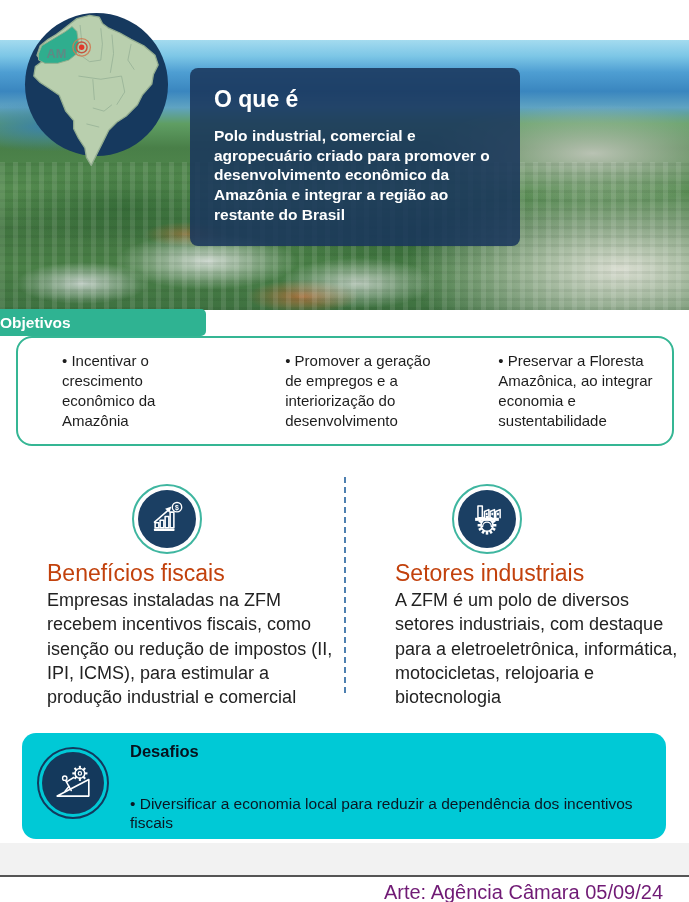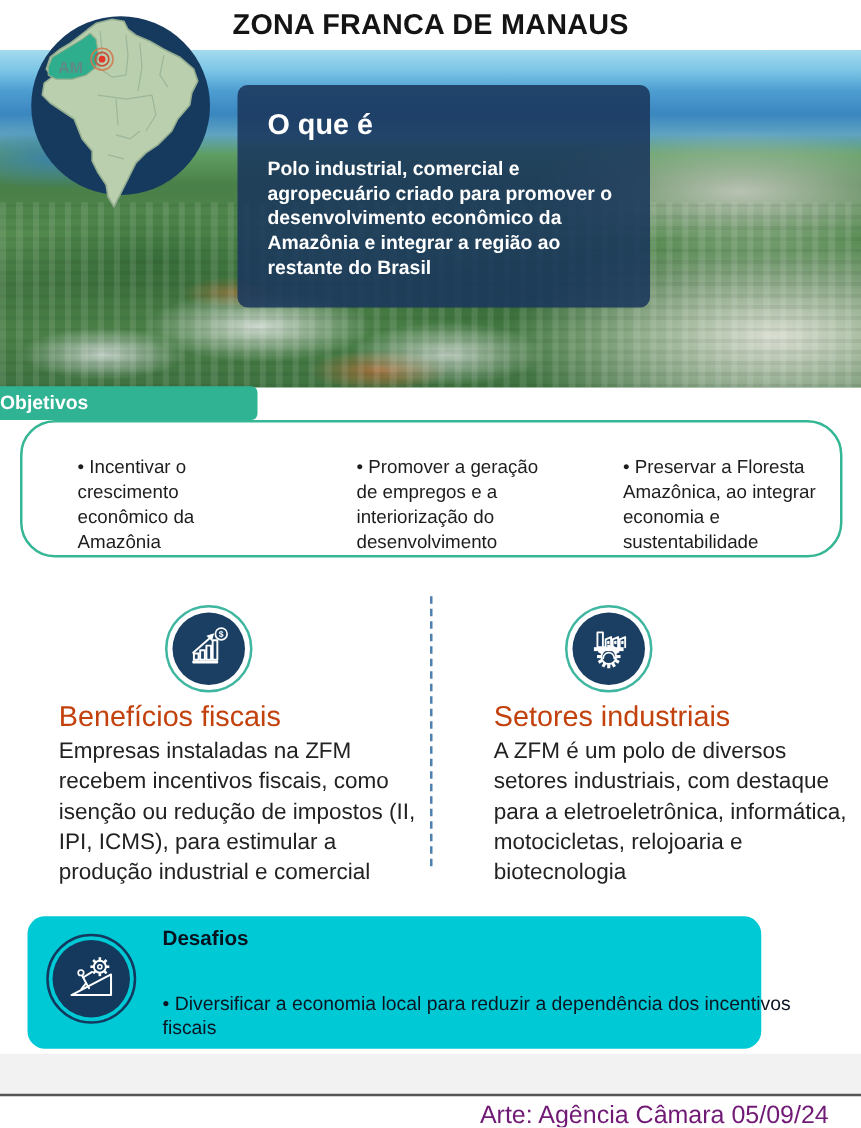--- a/index.html
+++ b/index.html
@@ -56,22 +56,22 @@
   .whatis p  { font-size:15.5px; font-weight:bold; line-height:1.27; }
   
   .obj-tab {
     position:absolute; left:0; top:309px; width:206px; height:27px;
     background:#2FB392; border-radius:0 5px 5px 0;
     display:flex; align-items:center; justify-content:flex-start;
     color:#fff; font-weight:bold; font-size:15.5px; z-index:3;
   }
   .obj-box {
     position:absolute; left:16px; top:336px; width:658px; height:110px;
-    background:#fff; border:2px solid #35B694; border-radius:28px;
-    display:flex; padding:26px 18px 10px 44px; z-index:2;
+    background:#fff; border:2px solid #35B694; border-radius:16px;
+    display:flex; padding:13px 18px 10px 44px; z-index:2;
   }
   .obj-item { font-size:15px; line-height:1.34; color:#1d1d1d; }
   .obj-item.c1 { width:120px; }
   .obj-item.c2 { width:175px; margin-left:112px; }
   .obj-item.c3 { width:168px; margin-left:51px; }
   
   .divider {
     position:absolute; left:344px; top:477px; height:216px; width:0;
     border-left:2px dashed #4E80B0;
   }
@@ -86,21 +86,21 @@
   .ring-left  { left:132px; top:484px; }
   .ring-right { left:452px; top:484px; }
   .col-heading { position:absolute; font-size:23px; font-weight:normal; color:#c2410c; }
   .col-body    { position:absolute; font-size:18px; line-height:1.35; color:#222; }
   .h-left { left:47px;  top:560px; }
   .b-left { left:47px;  top:588px; width:288px; }
   .h-right{ left:395px; top:560px; }
   .b-right{ left:395px; top:588px; width:292px; }
   
   .challenges {
-    position:absolute; left:22px; top:733px; width:587px; height:106px;
+    position:absolute; left:22px; top:733px; width:644px; height:106px;
     background:#00C9D6; border-radius:14px;
   }
   .ch-ring {
     position:absolute; left:15px; top:14px; width:72px; height:72px;
     border-radius:50%; border:2px solid #123A5E;
   }
   .ch-disc {
     width:62px; height:62px; margin:3px; border-radius:50%;
     background:#14395C; display:flex; align-items:center; justify-content:center;
   }
@@ -117,21 +117,20 @@
     position:absolute; top:881px; right:26px;
     font-size:20px; color:#701a75;
   }
   svg { display:block; }
 </style>
 </head>
 <body>
 
 <div class="page">
 
-  <h1 class="title">ZONA FRANCA DE MANAUS</h1>
 
   <div class="photo"></div>
 
   <div class="map-wrap">
     <div class="map-circle"></div>
     <svg class="map-svg" width="134" height="160" viewBox="0 0 84 100">
       <polygon points="30,4 38,2 44,3 46,7 50,10 57,13 64,17 72,21 79,27 81,33 78,39 77,45 71,52 68,58 61,65 55,69 50,74 47,80 43,88 39,96 36,91 35,85 31,79 28,73 28,68 23,62 21,57 19,52 13,48 7,44 3,40 4,34 8,31 5,27 7,21 12,17 17,14 21,11 26,7" fill="#B9CFAE" stroke="#93AD90" stroke-width="0.8" stroke-linejoin="round"></polygon>
       <g fill="none" stroke="#9CB69A" stroke-width="0.6">
         <polyline points="32,8 33,18 31,26"></polyline>
         <polyline points="31,26 38,31 45,30"></polyline>

